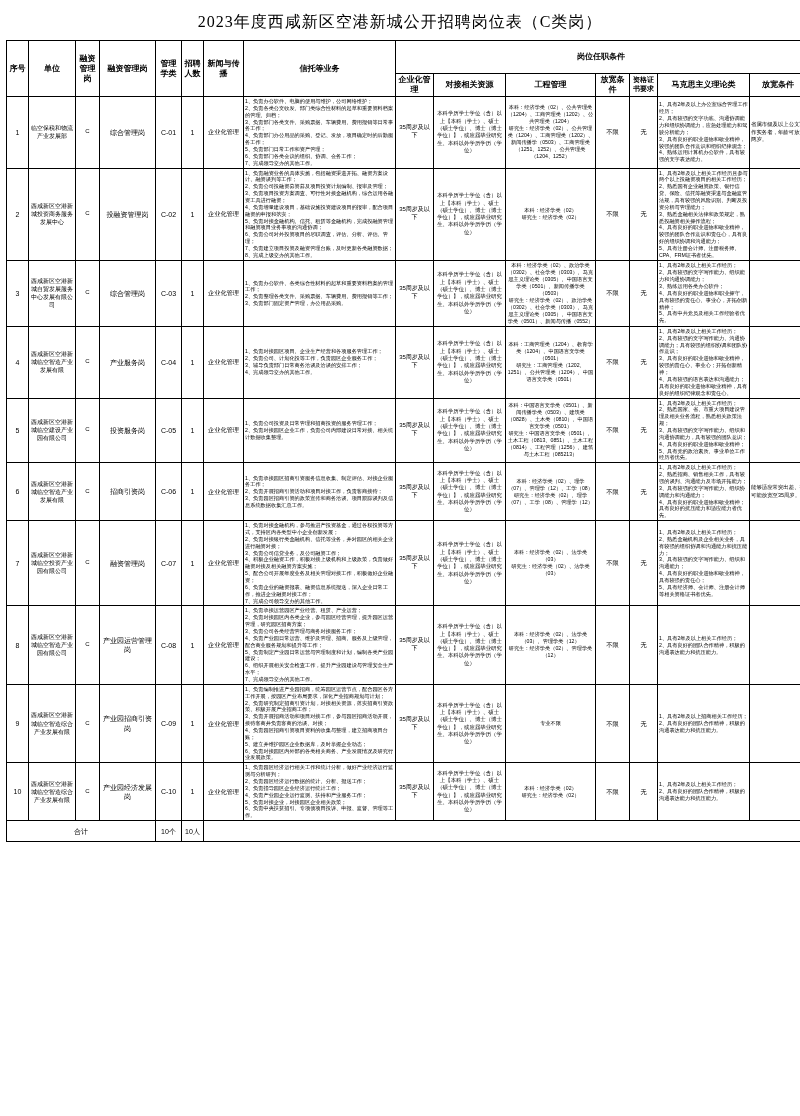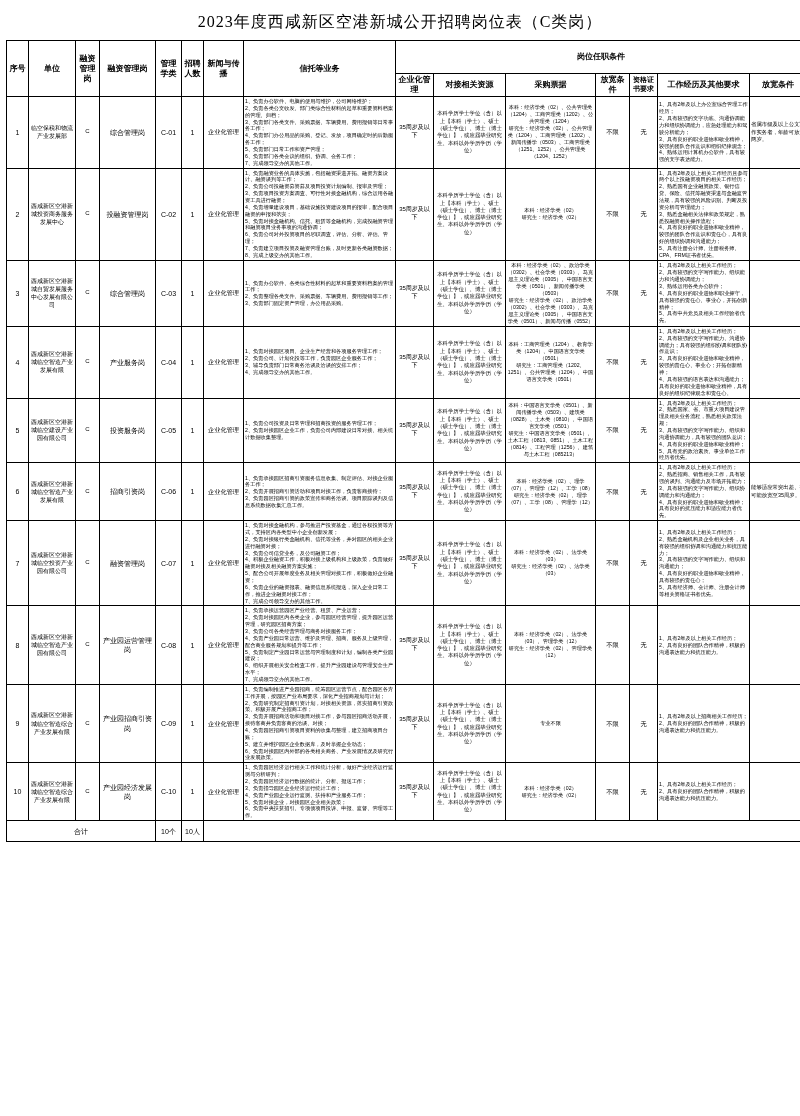--- a/index.html
+++ b/index.html
@@ -91,24 +91,24 @@
         <th rowspan="2">融资管理岗</th>
         <th rowspan="2">管理学类</th>
         <th rowspan="2">招聘人数</th>
         <th rowspan="2">新闻与传播</th>
         <th rowspan="2">信托等业务</th>
         <th colspan="7" class="hdr-tall">岗位任职条件</th>
       </tr>
       <tr>
         <th>企业化管理</th>
         <th>对接相关资源</th>
-        <th>采购票据</th>
+        <th>工程管理</th>
         <th>放宽条件</th>
         <th style="font-size:7px">资格证书要求</th>
-        <th>工作经历及其他要求</th>
+        <th>马克思主义理论类</th>
         <th>放宽条件</th>
       </tr>
     </thead>
     <tbody>
 
     <tr>
           <td class="seq">1</td>
           <td class="unit">临空保税和物流产业发展部</td>
           <td class="ctr mid">C</td>
           <td class="jobname">综合管理岗</td>

